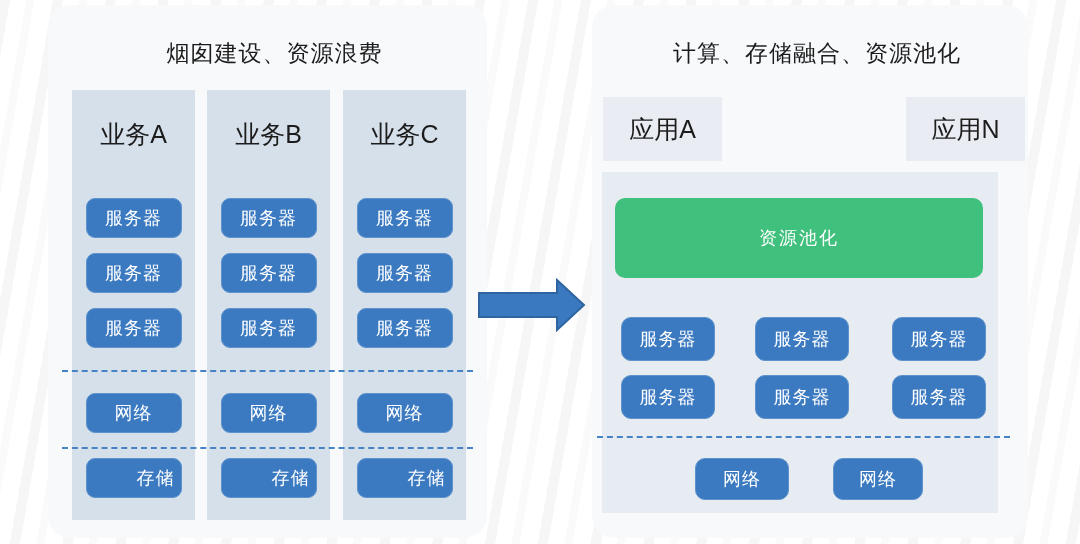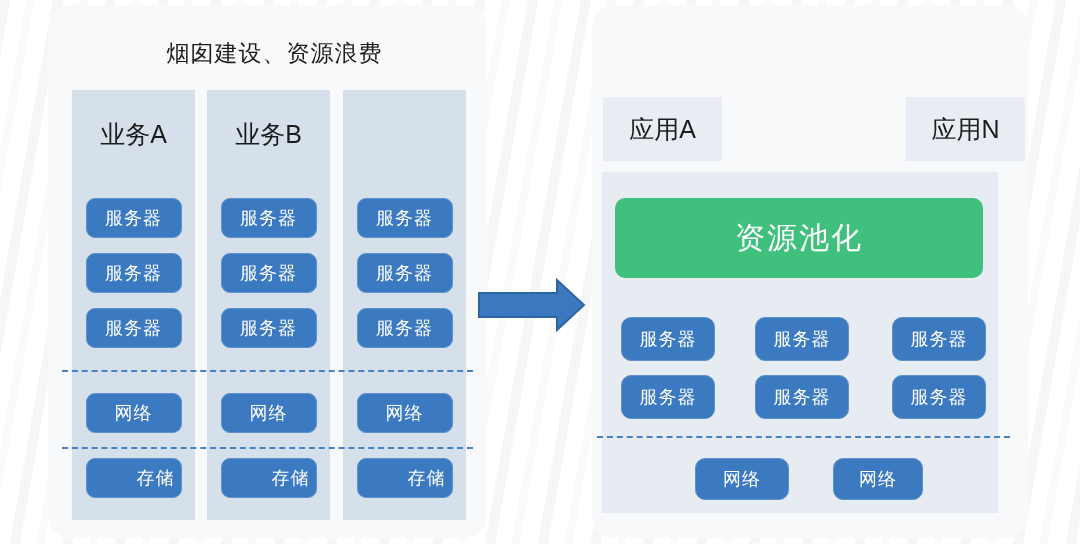--- a/index.html
+++ b/index.html
@@ -119,21 +119,21 @@
   }
   .pool-box {
     position:absolute;
     left:23px;
     top:193px;
     width:368px;
     height:80px;
     background:var(--pool-green);
     border-radius:10px;
     color:#ffffff;
-    font-size:30px;
+    font-size:18px;
     display:flex;
     align-items:center;
     justify-content:center;
     letter-spacing:2px;
   }
   .chip-r {
     position:absolute;
     width:94px;
     height:44px;
     background:var(--button-blue);
@@ -181,38 +181,40 @@
   <div class="biz-col col-b">
     <div class="biz-label">业务B</div>
     <div class="chip srv-1">服务器</div>
     <div class="chip srv-2">服务器</div>
     <div class="chip srv-3">服务器</div>
     <div class="chip net-l">网络</div>
     <div class="chip sto-l">存储</div>
   </div>
 
   <div class="biz-col col-c">
+    <div class="biz-label">业务C</div>
     <div class="chip srv-1">服务器</div>
     <div class="chip srv-2">服务器</div>
     <div class="chip srv-3">服务器</div>
     <div class="chip net-l">网络</div>
     <div class="chip sto-l">存储</div>
   </div>
 
   <div class="dash dash-l1"></div>
   <div class="dash dash-l2"></div>
 </section>
 
 <div class="flow-arrow">
   <svg width="108" height="54" viewBox="0 0 108 54" xmlns="http://www.w3.org/2000/svg">
     <polygon points="1,15 79,15 79,2 106,27 79,52 79,39 1,39" fill="var(--arrow-fill)" stroke="var(--arrow-stroke)" stroke-width="2" stroke-linejoin="miter"></polygon>
   </svg>
 </div>
 
 <section class="card right-card">
+  <h2 class="card-title">计算、存储融合、资源池化</h2>
 
   <div class="app-box app-1">应用A</div>
   <div class="app-box app-3">应用N</div>
 
   <div class="pool-panel"></div>
   <div class="pool-box">资源池化</div>
 
   <div class="chip-r rs-1">服务器</div>
   <div class="chip-r rs-2">服务器</div>
   <div class="chip-r rs-3">服务器</div>

